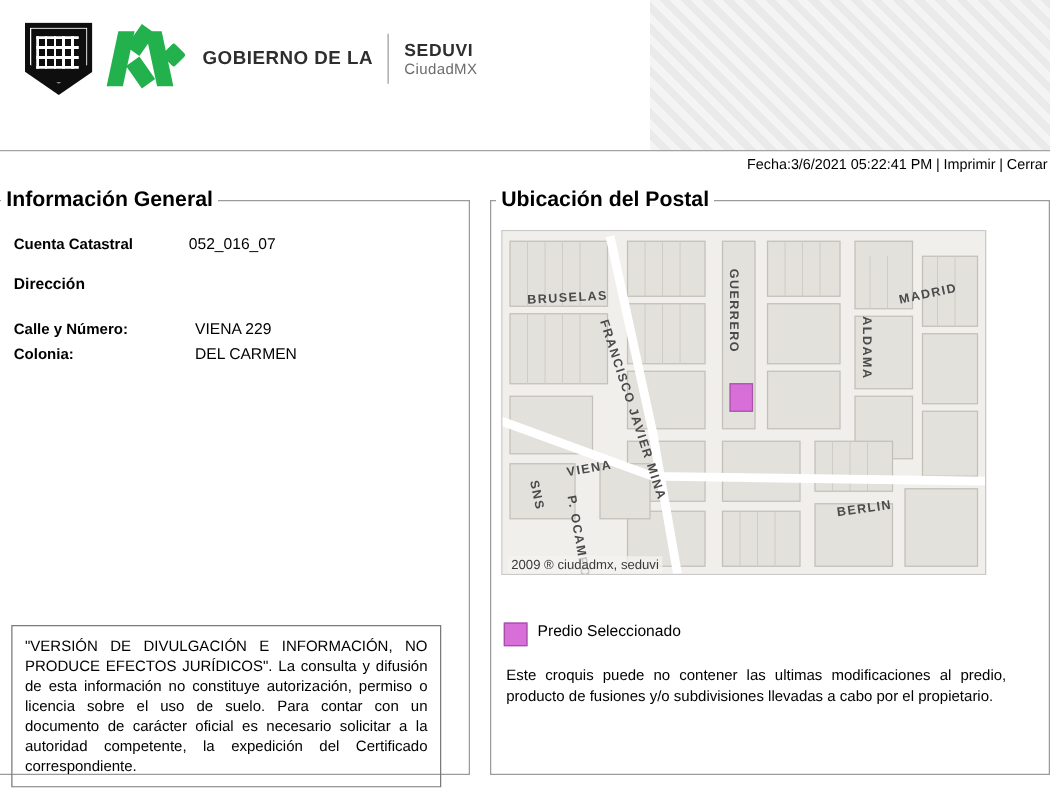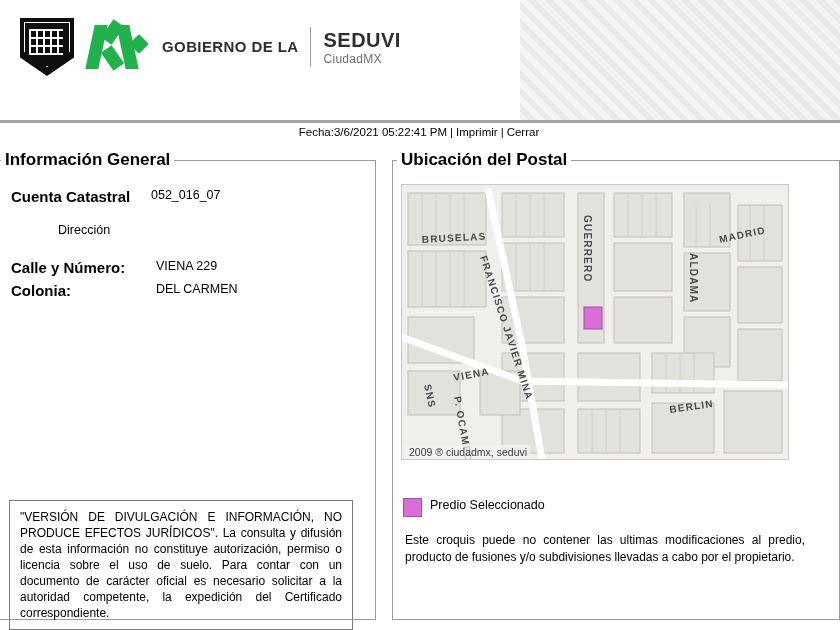--- a/index.html
+++ b/index.html
@@ -9,21 +9,21 @@
     font-family:"Liberation Sans", sans-serif;
     font-size:12px;
     color:#000000;
     position:relative;
     overflow:hidden;
   }
   
   .header{
     position:relative;
     height:120px;
-    border-bottom:3px solid #a3a3a3;
+    border-bottom:1px solid #a3a3a3;
   }
   .header-texture{
     position:absolute;right:0;top:0;width:320px;height:120px;
     background:
       repeating-linear-gradient(45deg,#f2f2f2 0 6px,#e6e6e6 6px 12px);
     opacity:.85;
   }
   .logo-row{
     position:absolute;left:20px;top:18px;
     display:flex;align-items:center;gap:14px;
@@ -58,26 +58,26 @@
   .m5{left:44px;top:18px;width:14px;height:14px;border-radius:2px;transform:rotate(45deg);}
   .gob-text{
     display:flex;align-items:center;gap:12px;
   }
   .gob-main{
     font-family:"Liberation Sans", sans-serif;
     font-size:15px;font-weight:bold;color:#2e2e2e;letter-spacing:.4px;
     line-height:18px;
   }
   .divider-v{width:1px;height:40px;background:#9e9e9e;}
-  .seduvi .l1{font-size:20px;font-weight:bold;color:#2e2e2e;letter-spacing:.5px;}
+  .seduvi .l1{font-size:14px;font-weight:bold;color:#2e2e2e;letter-spacing:.5px;}
   .seduvi .l2{font-size:12px;color:#6d6d6d;letter-spacing:.3px;}
   
   .meta-line{
     position:absolute;right:0;top:120px;width:100%;
-    text-align:center;font-size:11.5px;color:#000;
+    text-align:right;font-size:11.5px;color:#000;
     padding:6px 2px 0 0;box-sizing:border-box;margin-left:36px;
   }
   .meta-line a{color:#000;text-decoration:none;}
   .meta-sep{padding:0 3px;}
   
   .panels{
     position:absolute;top:150px;left:0;width:840px;
   }
   fieldset{
     border:1px solid #9b9b9b;
@@ -85,25 +85,25 @@
     position:absolute;
   }
   legend{
     font-weight:bold;font-size:17px;padding:0 4px;margin-left:4px;
   }
   #fs-general{left:-4px;top:0;width:378px;height:468px;}
   #fs-ubicacion{left:392px;top:0;width:446px;height:468px;}
   
   .field-block{padding:18px 0 0 14px;}
   .row{margin-bottom:6px;display:flex;}
-  .lbl{font-weight:bold;font-size:15px;}
+  .lbl{font-weight:bold;font-size:12px;}
   .val{font-size:12.5px;}
   .cuenta-row{margin-bottom:18px;}
   .cuenta-row .lbl{width:140px;}
-  .direccion{font-weight:normal;font-size:12.5px;margin-bottom:22px;margin-left:47px;}
+  .direccion{font-weight:bold;font-size:12.5px;margin-bottom:22px;}
   .addr-row .lbl{width:145px;}
   .disclaimer{
     position:absolute;left:12px;top:330px;width:344px;
     border:1px solid #7a7a7a;
     padding:8px 10px;
     box-sizing:border-box;
     font-size:12px;line-height:16px;
     text-align:justify;
   }
   

